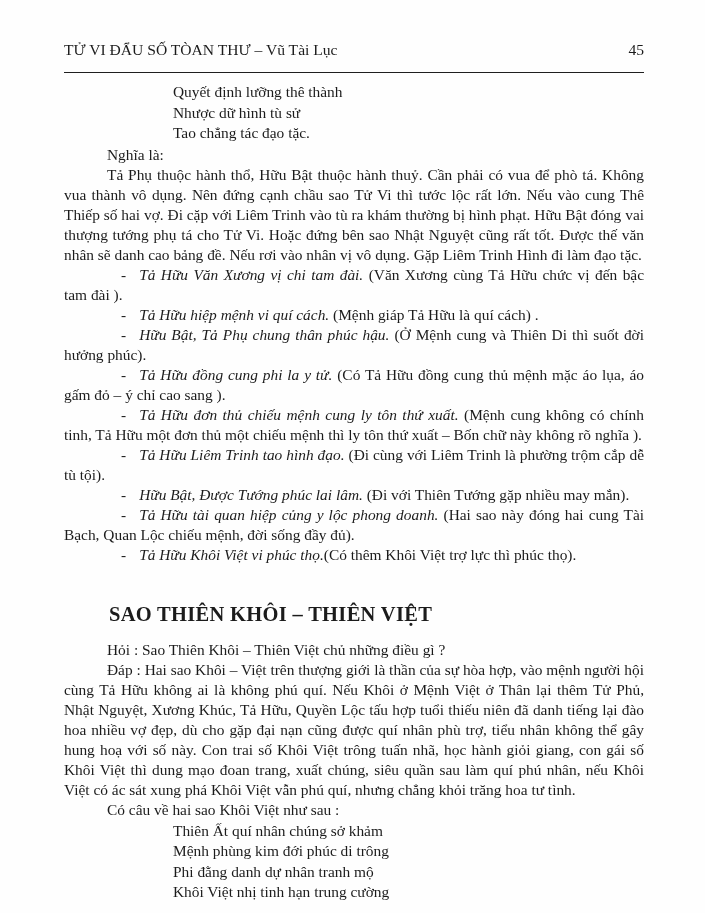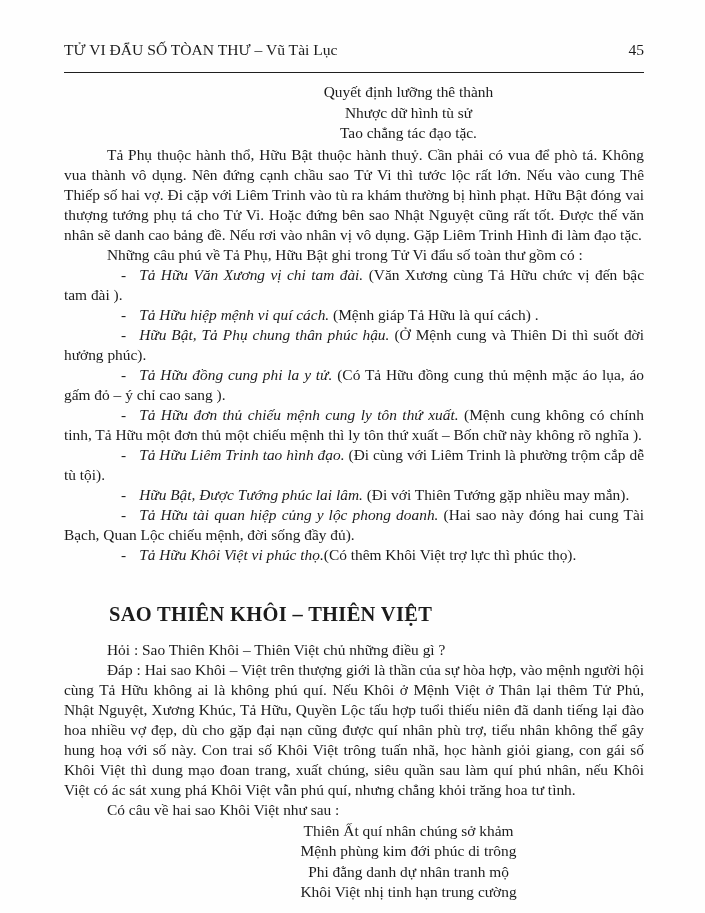--- a/index.html
+++ b/index.html
@@ -20,21 +20,21 @@
     align-items: baseline;
     font-size: 15.6px;
   }
   .rule {
     border: none;
     border-top: 1.8px solid #1f1f1f;
     margin-top: 12px;
     margin-bottom: 9px;
   }
   .verse { margin-left: 109px; }
-  .verse-line { line-height: 20.5px; text-align: center; }
+  .verse-line { line-height: 20.5px; }
   .verse-top-block { margin-bottom: 1px; }
   p.body-par {
     text-align: justify;
     text-indent: 43px;
   }
   p.phu-item {
     text-align: justify;
     text-indent: 57px;
   }
   .marker { padding-right: 13px; }
@@ -59,22 +59,22 @@
   </div>
 
   <hr class="rule">
 
   <div class="verse verse-top-block">
     <div class="verse-line">Quyết định lưỡng thê thành</div>
     <div class="verse-line">Nhược dữ hình tù sử</div>
     <div class="verse-line">Tao chẳng tác đạo tặc.</div>
   </div>
 
+  <p class="body-par">Nghĩa là:</p>
   <p class="body-par">Tả Phụ thuộc hành thổ, Hữu Bật thuộc hành thuỷ. Cần phải có vua để phò tá. Không vua thành vô dụng. Nên đứng cạnh chầu sao Tử Vi thì tước lộc rất lớn. Nếu vào cung Thê Thiếp số hai vợ. Đi cặp với Liêm Trinh vào tù ra khám thường bị hình phạt. Hữu Bật đóng vai thượng tướng phụ tá cho Tử Vi. Hoặc đứng bên sao Nhật Nguyệt cũng rất tốt. Được thế văn nhân sẽ danh cao bảng đề. Nếu rơi vào nhân vị vô dụng. Gặp Liêm Trinh Hình đi làm đạo tặc.</p>
-  <p class="body-par">Những câu phú về Tả Phụ, Hữu Bật ghi trong Tử Vi đẩu số toàn thư gồm có :</p>
 
   <p class="phu-item"><span class="marker">-</span><span class="phu-quote">Tả Hữu Văn Xương vị chi tam đài. </span><span class="phu-note">(Văn Xương cùng Tả Hữu chức vị đến bậc tam đài ).</span></p>
 
   <p class="phu-item"><span class="marker">-</span><span class="phu-quote">Tả Hữu hiệp mệnh vi quí cách. </span><span class="phu-note">(Mệnh giáp Tả Hữu là quí cách) .</span></p>
 
   <p class="phu-item"><span class="marker">-</span><span class="phu-quote">Hữu Bật, Tả Phụ chung thân phúc hậu. </span><span class="phu-note">(Ở Mệnh cung và Thiên Di thì suốt đời hưởng phúc).</span></p>
 
   <p class="phu-item"><span class="marker">-</span><span class="phu-quote">Tả Hữu đồng cung phi la y tử. </span><span class="phu-note">(Có Tả Hữu đồng cung thủ mệnh mặc áo lụa, áo gấm đỏ – ý chỉ cao sang ).</span></p>
 
   <p class="phu-item"><span class="marker">-</span><span class="phu-quote">Tả Hữu đơn thủ chiếu mệnh cung ly tôn thứ xuất. </span><span class="phu-note">(Mệnh cung không có chính tinh, Tả Hữu một đơn thủ một chiếu mệnh thì ly tôn thứ xuất – Bốn chữ này không rõ nghĩa ).</span></p>

